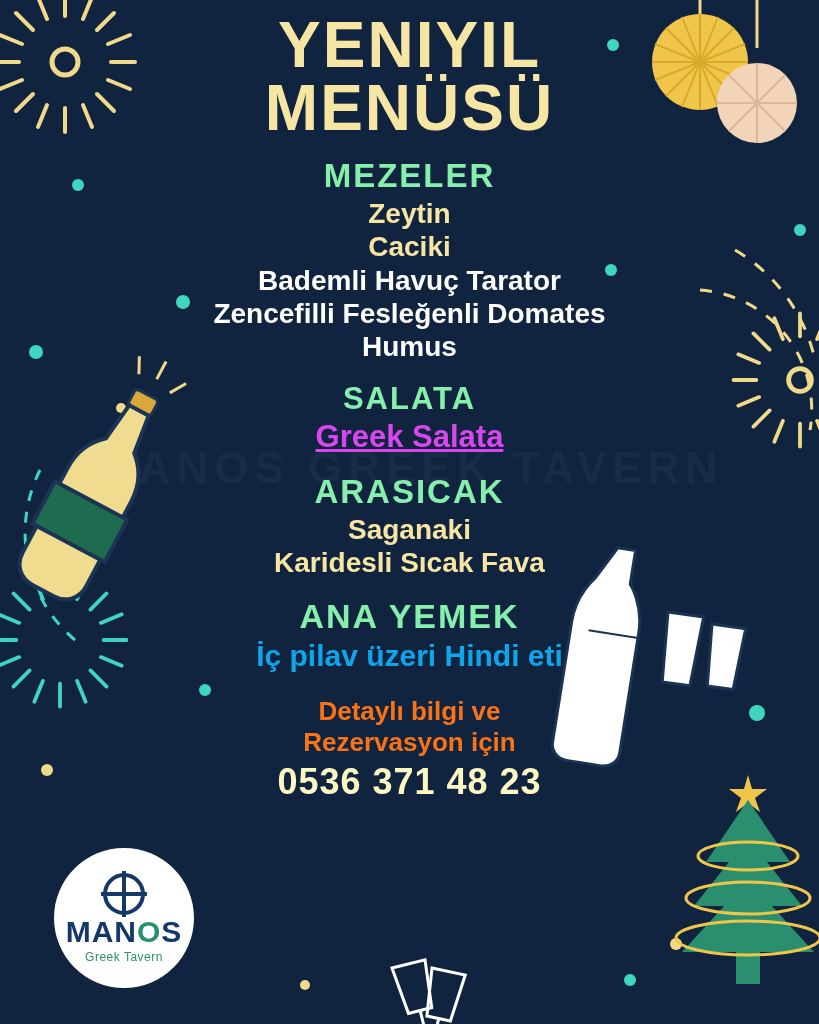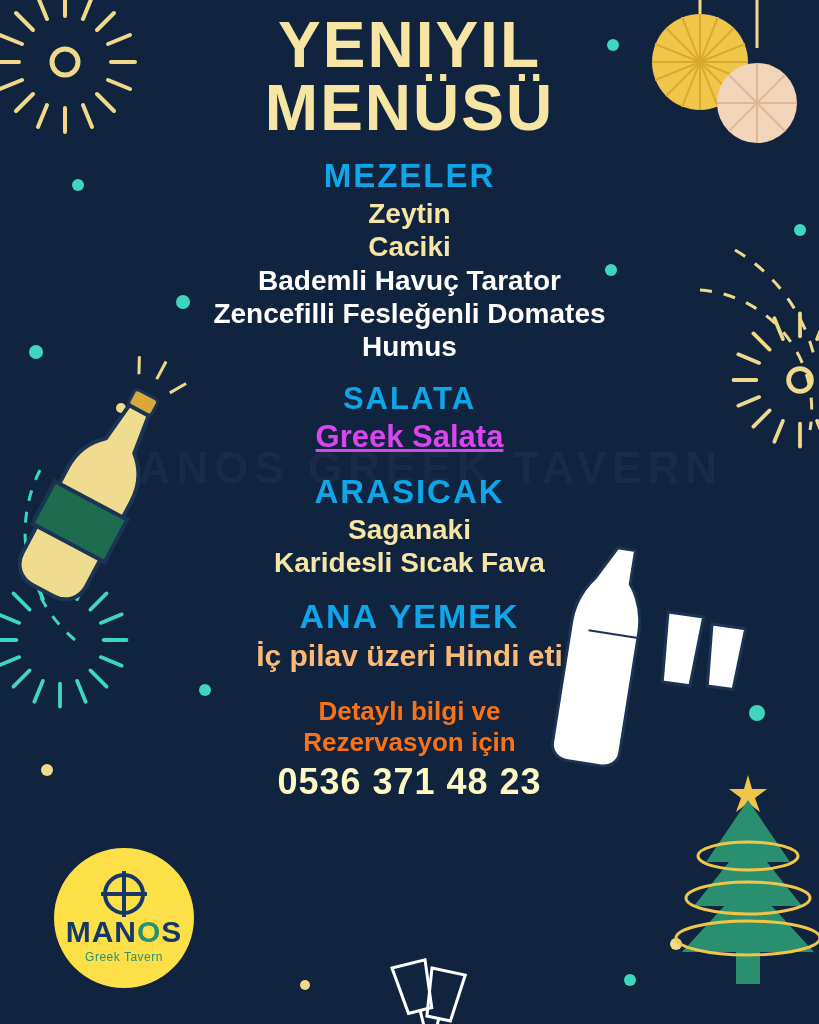--- a/index.html
+++ b/index.html
@@ -37,35 +37,35 @@
   }
   .title .line2 { display: block; }
 
   .section {
     margin-top: 18px;
   }
   .section-head {
     font-size: 33px;
     font-weight: bold;
     letter-spacing: 2px;
-    color: #0ea5e9;
+    color: #86efac;
     margin: 0 0 2px 0;
   }
   .item {
     font-size: 28px;
     font-weight: bold;
     color: #f7e6a3;
     line-height: 1.18;
   }
   .item.white { color: #ffffff; }
   .sec-salata .section-head { font-size: 31px; }
   .sec-salata .item { font-size: 31px; color: #d946ef; text-decoration: underline; }
   .sec-arasicak .item { color: #f7e6a3; }
   .sec-ana .section-head { font-size: 34px; }
-  .sec-ana .item { font-size: 30px; color: #fdba74; }
+  .sec-ana .item { font-size: 30px; color: #0ea5e9; }
 
   .price {
     margin-top: 24px;
     font-size: 27px;
     font-weight: bold;
     color: #f7e6a3;
   }
   .contact {
     margin-top: 22px;
     font-size: 26px;
@@ -82,21 +82,21 @@
   }
 
   
   .logo {
     position: absolute;
     left: 54px;
     bottom: 36px;
     width: 140px;
     height: 140px;
     border-radius: 50%;
-    background: #fde047;
+    background: #ffffff;
     z-index: 6;
     display: flex;
     flex-direction: column;
     align-items: center;
     justify-content: center;
   }
   .logo .wheel {
     width: 34px;
     height: 34px;
     border-radius: 50%;

